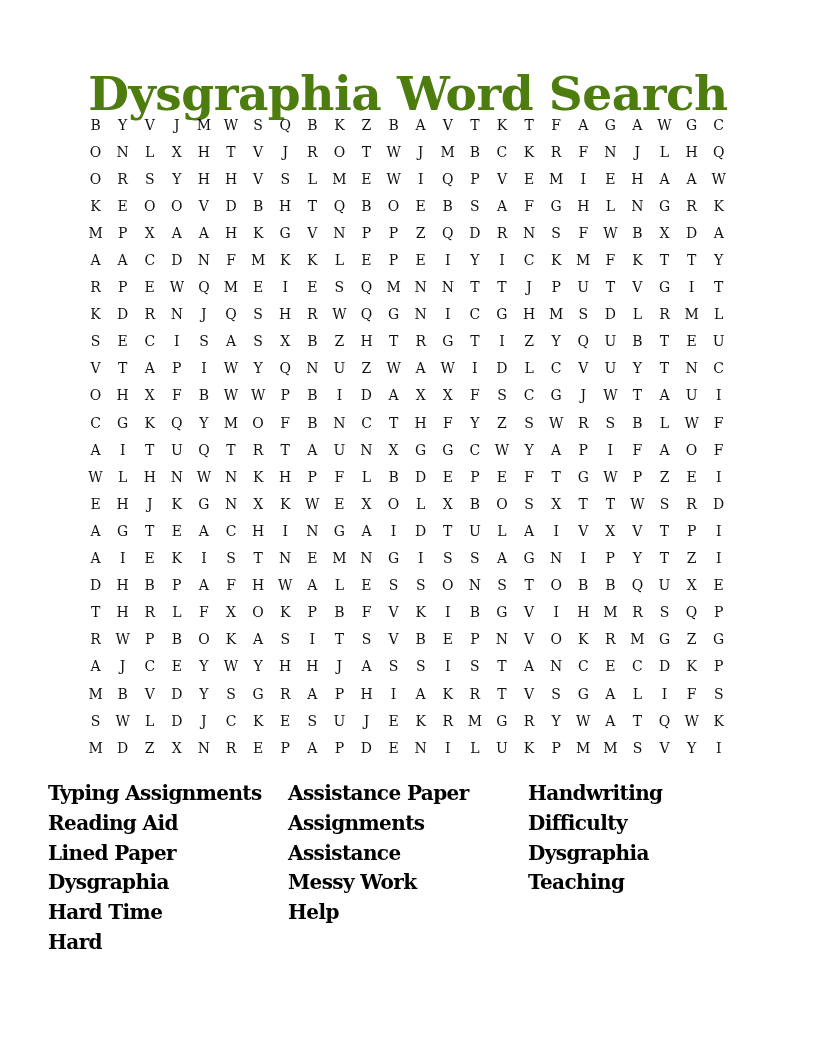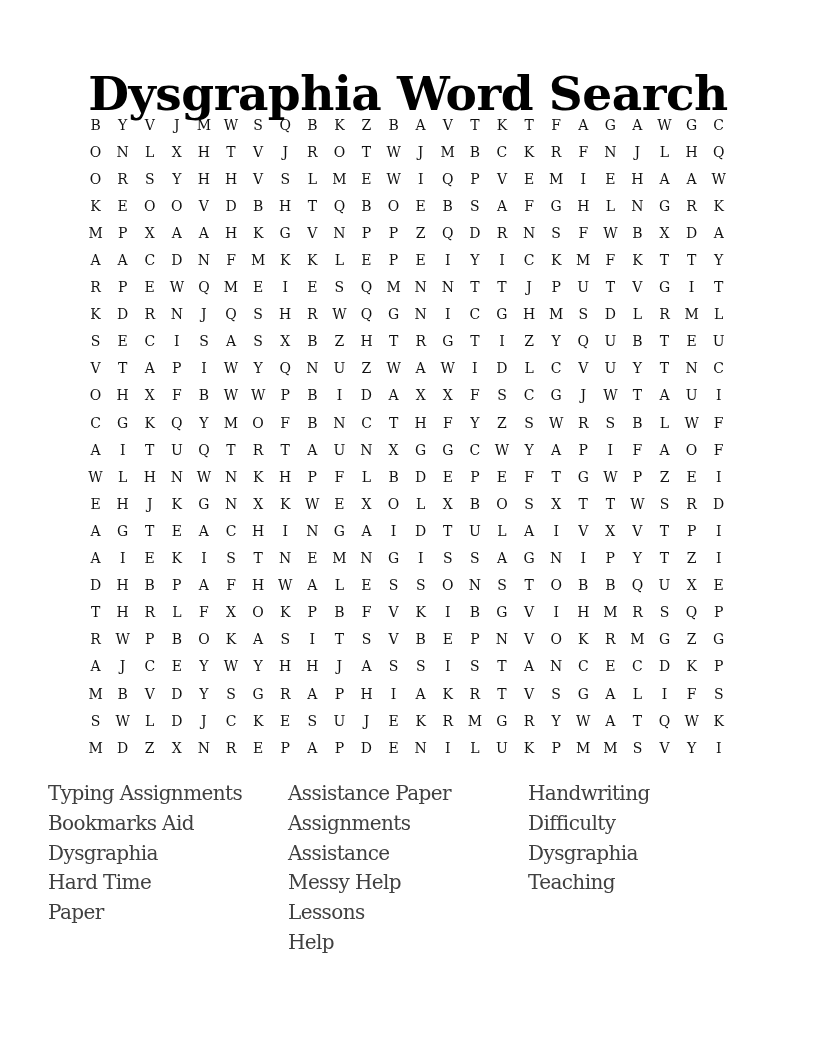--- a/index.html
+++ b/index.html
@@ -18,21 +18,21 @@
     .title {
       position: absolute;
       left: 0;
       top: 30px;
       width: 816px;
       text-align: center;
       font-family: "DejaVu Serif", serif;
       font-size: 47px;
       line-height: 66px;
       letter-spacing: -0.5px;
-      color: #000000;
+      color: #4d7c0f;
     }
     .grid {
       position: absolute;
       left: 82px;
       top: 111px;
       display: grid;
       grid-template-columns: repeat(24, 27.1px);
       grid-auto-rows: 27.1px;
     }
     .cell {
@@ -53,22 +53,23 @@
     }
     .col {
       display: flex;
       flex-direction: column;
     }
     .word {
       font-family: "DejaVu Serif", serif;
       font-size: 20px;
       line-height: 29.8px;
       letter-spacing: -0.6px;
-      color: #404040;
+      color: #000000;
       white-space: nowrap;
+      font-weight: bold;
     }
   </style>
 </head>
 <body>
 
 <h1 class="title">Dysgraphia Word Search</h1>
 
 <div class="grid" id="letter-grid">
     <div class="cell">B</div>
     <div class="cell">Y</div>
@@ -644,31 +645,31 @@
     <div class="cell">M</div>
     <div class="cell">S</div>
     <div class="cell">V</div>
     <div class="cell">Y</div>
     <div class="cell">I</div>
   </div>
 
 <div class="words" id="word-list">
     <div class="col">
       <div class="word">Typing Assignments</div>
-      <div class="word">Bookmarks Aid</div>
+      <div class="word">Reading Aid</div>
+      <div class="word">Lined Paper</div>
       <div class="word">Dysgraphia</div>
       <div class="word">Hard Time</div>
-      <div class="word">Paper</div>
+      <div class="word">Hard</div>
     </div>
     <div class="col">
       <div class="word">Assistance Paper</div>
       <div class="word">Assignments</div>
       <div class="word">Assistance</div>
-      <div class="word">Messy Help</div>
-      <div class="word">Lessons</div>
+      <div class="word">Messy Work</div>
       <div class="word">Help</div>
     </div>
     <div class="col">
       <div class="word">Handwriting</div>
       <div class="word">Difficulty</div>
       <div class="word">Dysgraphia</div>
       <div class="word">Teaching</div>
     </div>
   </div>
 

